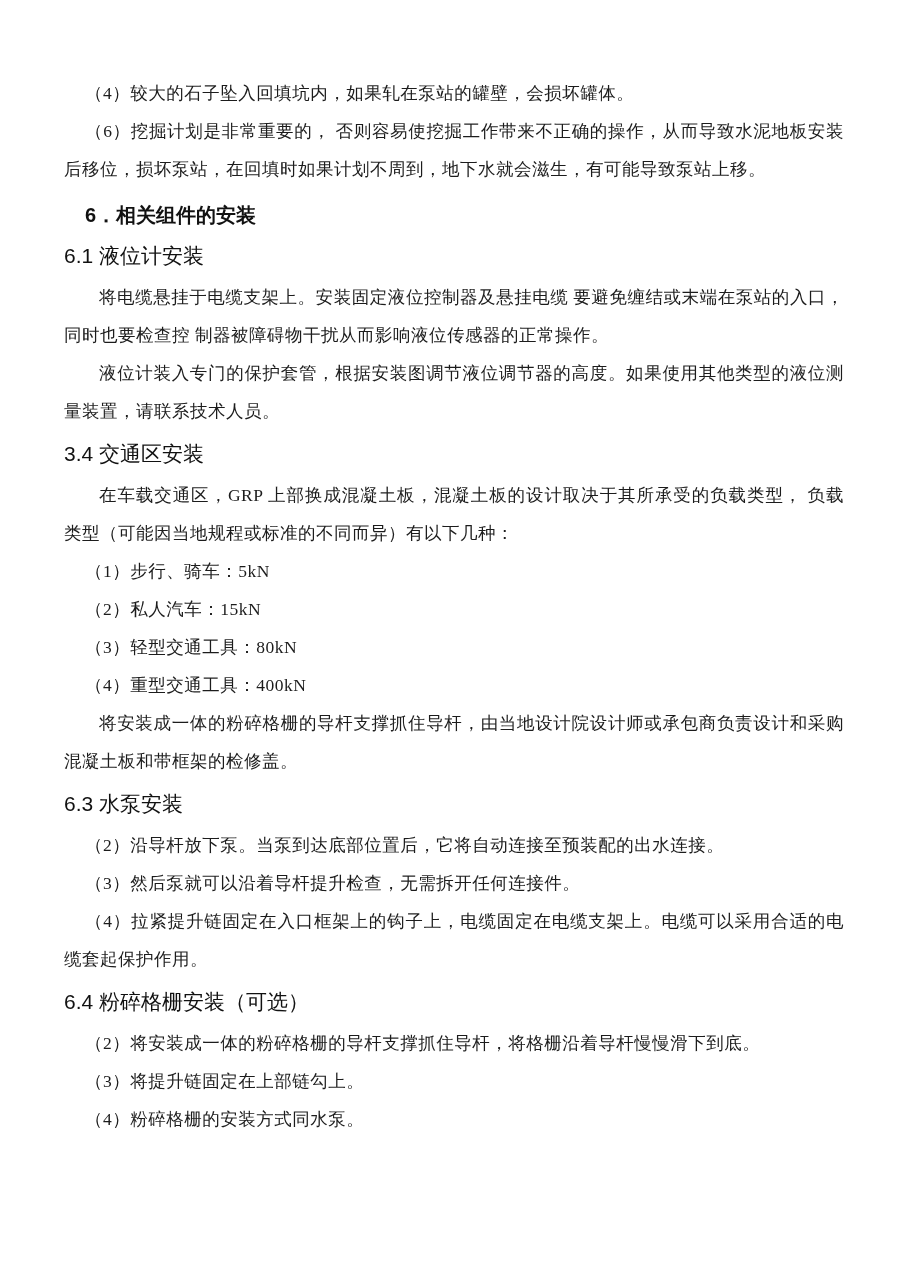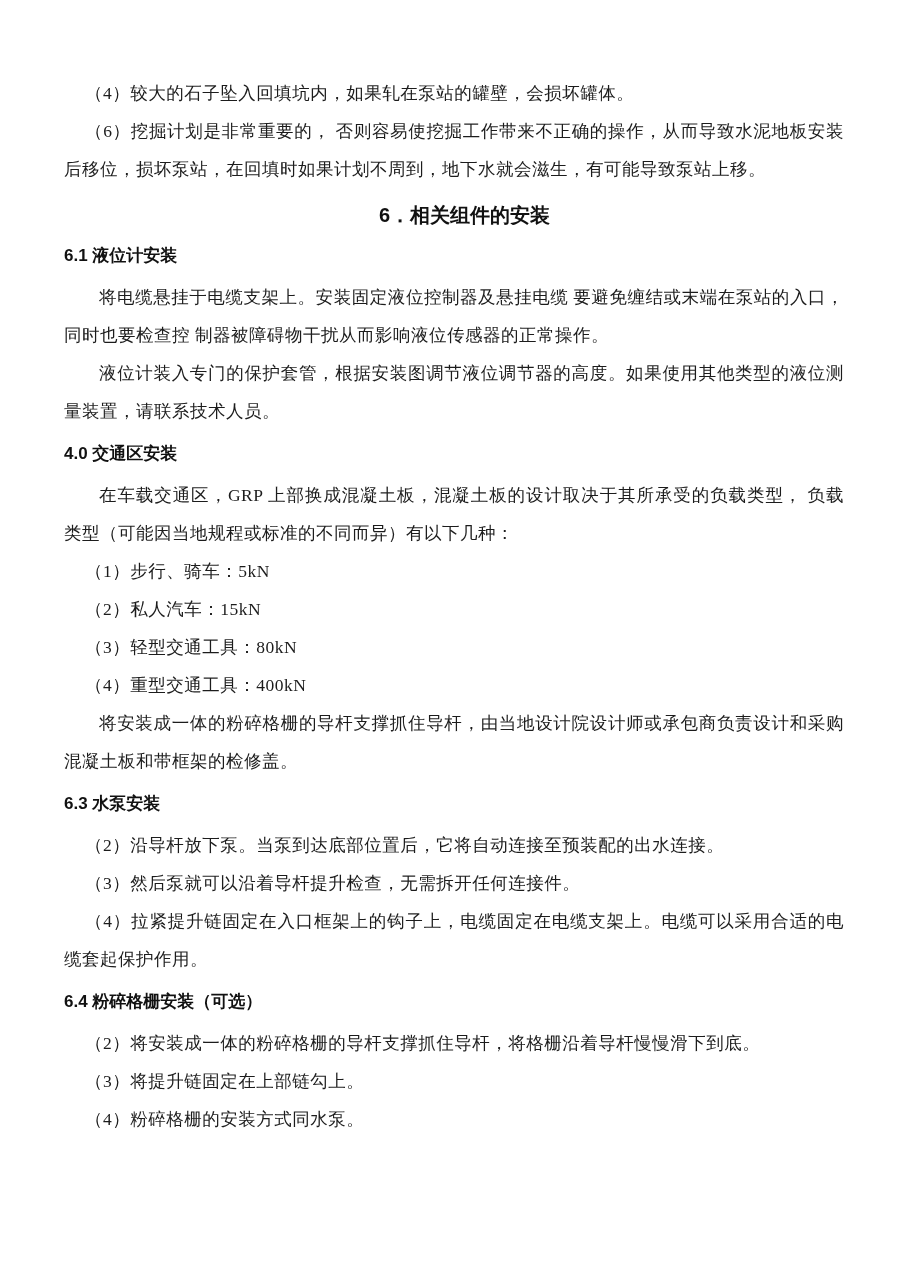--- a/index.html
+++ b/index.html
@@ -31,46 +31,45 @@
   
   .p-ind  { text-indent: 35px; }
 
   .sec-title {
     margin: 10px 0 6px 21px;
     font-family: "Liberation Sans", "DejaVu Sans", sans-serif;
     font-weight: bold;
     font-size: 20px;
     line-height: 34px;
     color: #111111;
-    text-align: center;
   }
   .sub-title {
     margin: 8px 0 6px 0;
     font-family: "Liberation Sans", "DejaVu Sans", sans-serif;
-    font-weight: bold;
-    font-size: 17px;
+    font-weight: normal;
+    font-size: 21px;
     line-height: 32px;
     color: #111111;
   }
 </style>
 </head>
 <body>
 
 <div class="page">
 
   <p class="p-num">（4）较大的石子坠入回填坑内，如果轧在泵站的罐壁，会损坏罐体。</p>
   <p class="p-num">（6）挖掘计划是非常重要的， 否则容易使挖掘工作带来不正确的操作，从而导致水泥地板安装后移位，损坏泵站，在回填时如果计划不周到，地下水就会滋生，有可能导致泵站上移。</p>
 
   <div class="sec-title">6．相关组件的安装</div>
 
   <div class="sub-title">6.1 液位计安装</div>
   <p class="p-ind">将电缆悬挂于电缆支架上。安装固定液位控制器及悬挂电缆 要避免缠结或末端在泵站的入口，同时也要检查控 制器被障碍物干扰从而影响液位传感器的正常操作。</p>
   <p class="p-ind">液位计装入专门的保护套管，根据安装图调节液位调节器的高度。如果使用其他类型的液位测量装置，请联系技术人员。</p>
 
-  <div class="sub-title">4.0 交通区安装</div>
+  <div class="sub-title">3.4 交通区安装</div>
   <p class="p-ind">在车载交通区，GRP 上部换成混凝土板，混凝土板的设计取决于其所承受的负载类型， 负载类型（可能因当地规程或标准的不同而异）有以下几种：</p>
   <p class="p-num">（1）步行、骑车：5kN</p>
   <p class="p-num">（2）私人汽车：15kN</p>
   <p class="p-num">（3）轻型交通工具：80kN</p>
   <p class="p-num">（4）重型交通工具：400kN</p>
   <p class="p-ind">将安装成一体的粉碎格栅的导杆支撑抓住导杆，由当地设计院设计师或承包商负责设计和采购混凝土板和带框架的检修盖。</p>
 
   <div class="sub-title">6.3 水泵安装</div>
   <p class="p-num">（2）沿导杆放下泵。当泵到达底部位置后，它将自动连接至预装配的出水连接。</p>
   <p class="p-num">（3）然后泵就可以沿着导杆提升检查，无需拆开任何连接件。</p>

